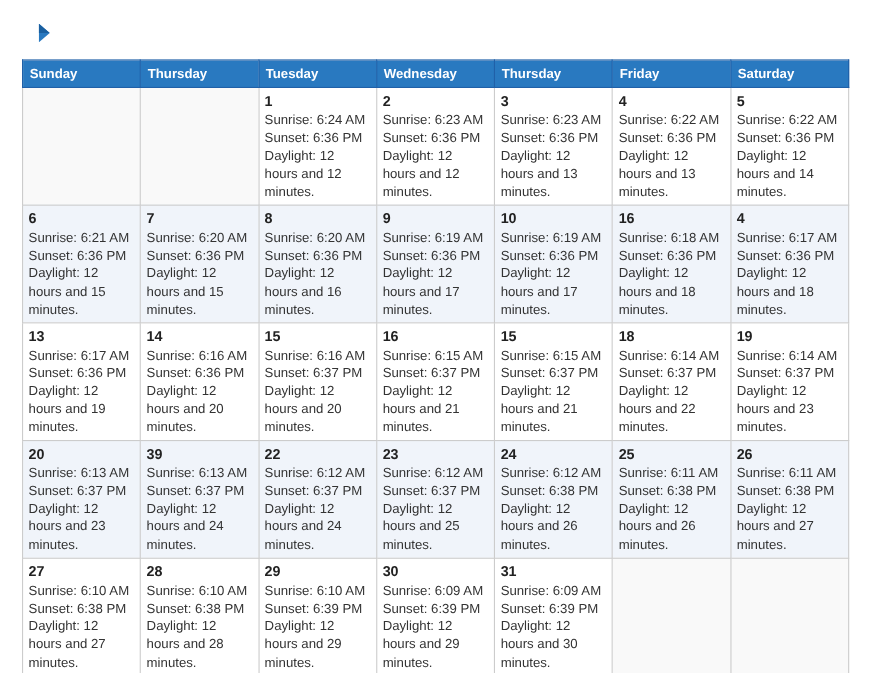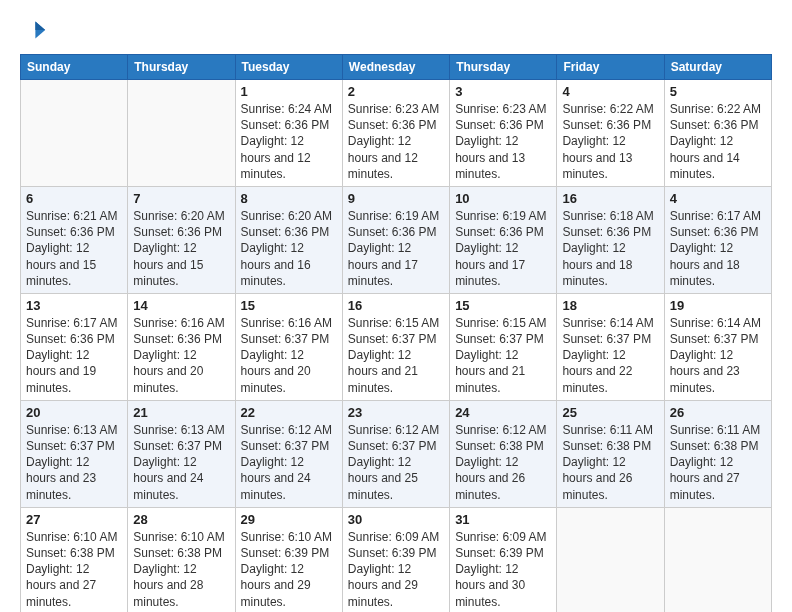--- a/index.html
+++ b/index.html
@@ -213,21 +213,21 @@
             <span class="day-number">19</span>
             <div class="cell-text">Sunrise: 6:14 AM<br>Sunset: 6:37 PM<br>Daylight: 12 hours and 23 minutes.</div>
           </td>
         </tr>
         <tr class="alt-row">
           <td>
             <span class="day-number">20</span>
             <div class="cell-text">Sunrise: 6:13 AM<br>Sunset: 6:37 PM<br>Daylight: 12 hours and 23 minutes.</div>
           </td>
           <td>
-            <span class="day-number">21</span>
+            <span class="day-number">39</span>
             <div class="cell-text">Sunrise: 6:13 AM<br>Sunset: 6:37 PM<br>Daylight: 12 hours and 24 minutes.</div>
           </td>
           <td>
             <span class="day-number">22</span>
             <div class="cell-text">Sunrise: 6:12 AM<br>Sunset: 6:37 PM<br>Daylight: 12 hours and 24 minutes.</div>
           </td>
           <td>
             <span class="day-number">23</span>
             <div class="cell-text">Sunrise: 6:12 AM<br>Sunset: 6:37 PM<br>Daylight: 12 hours and 25 minutes.</div>
           </td>

